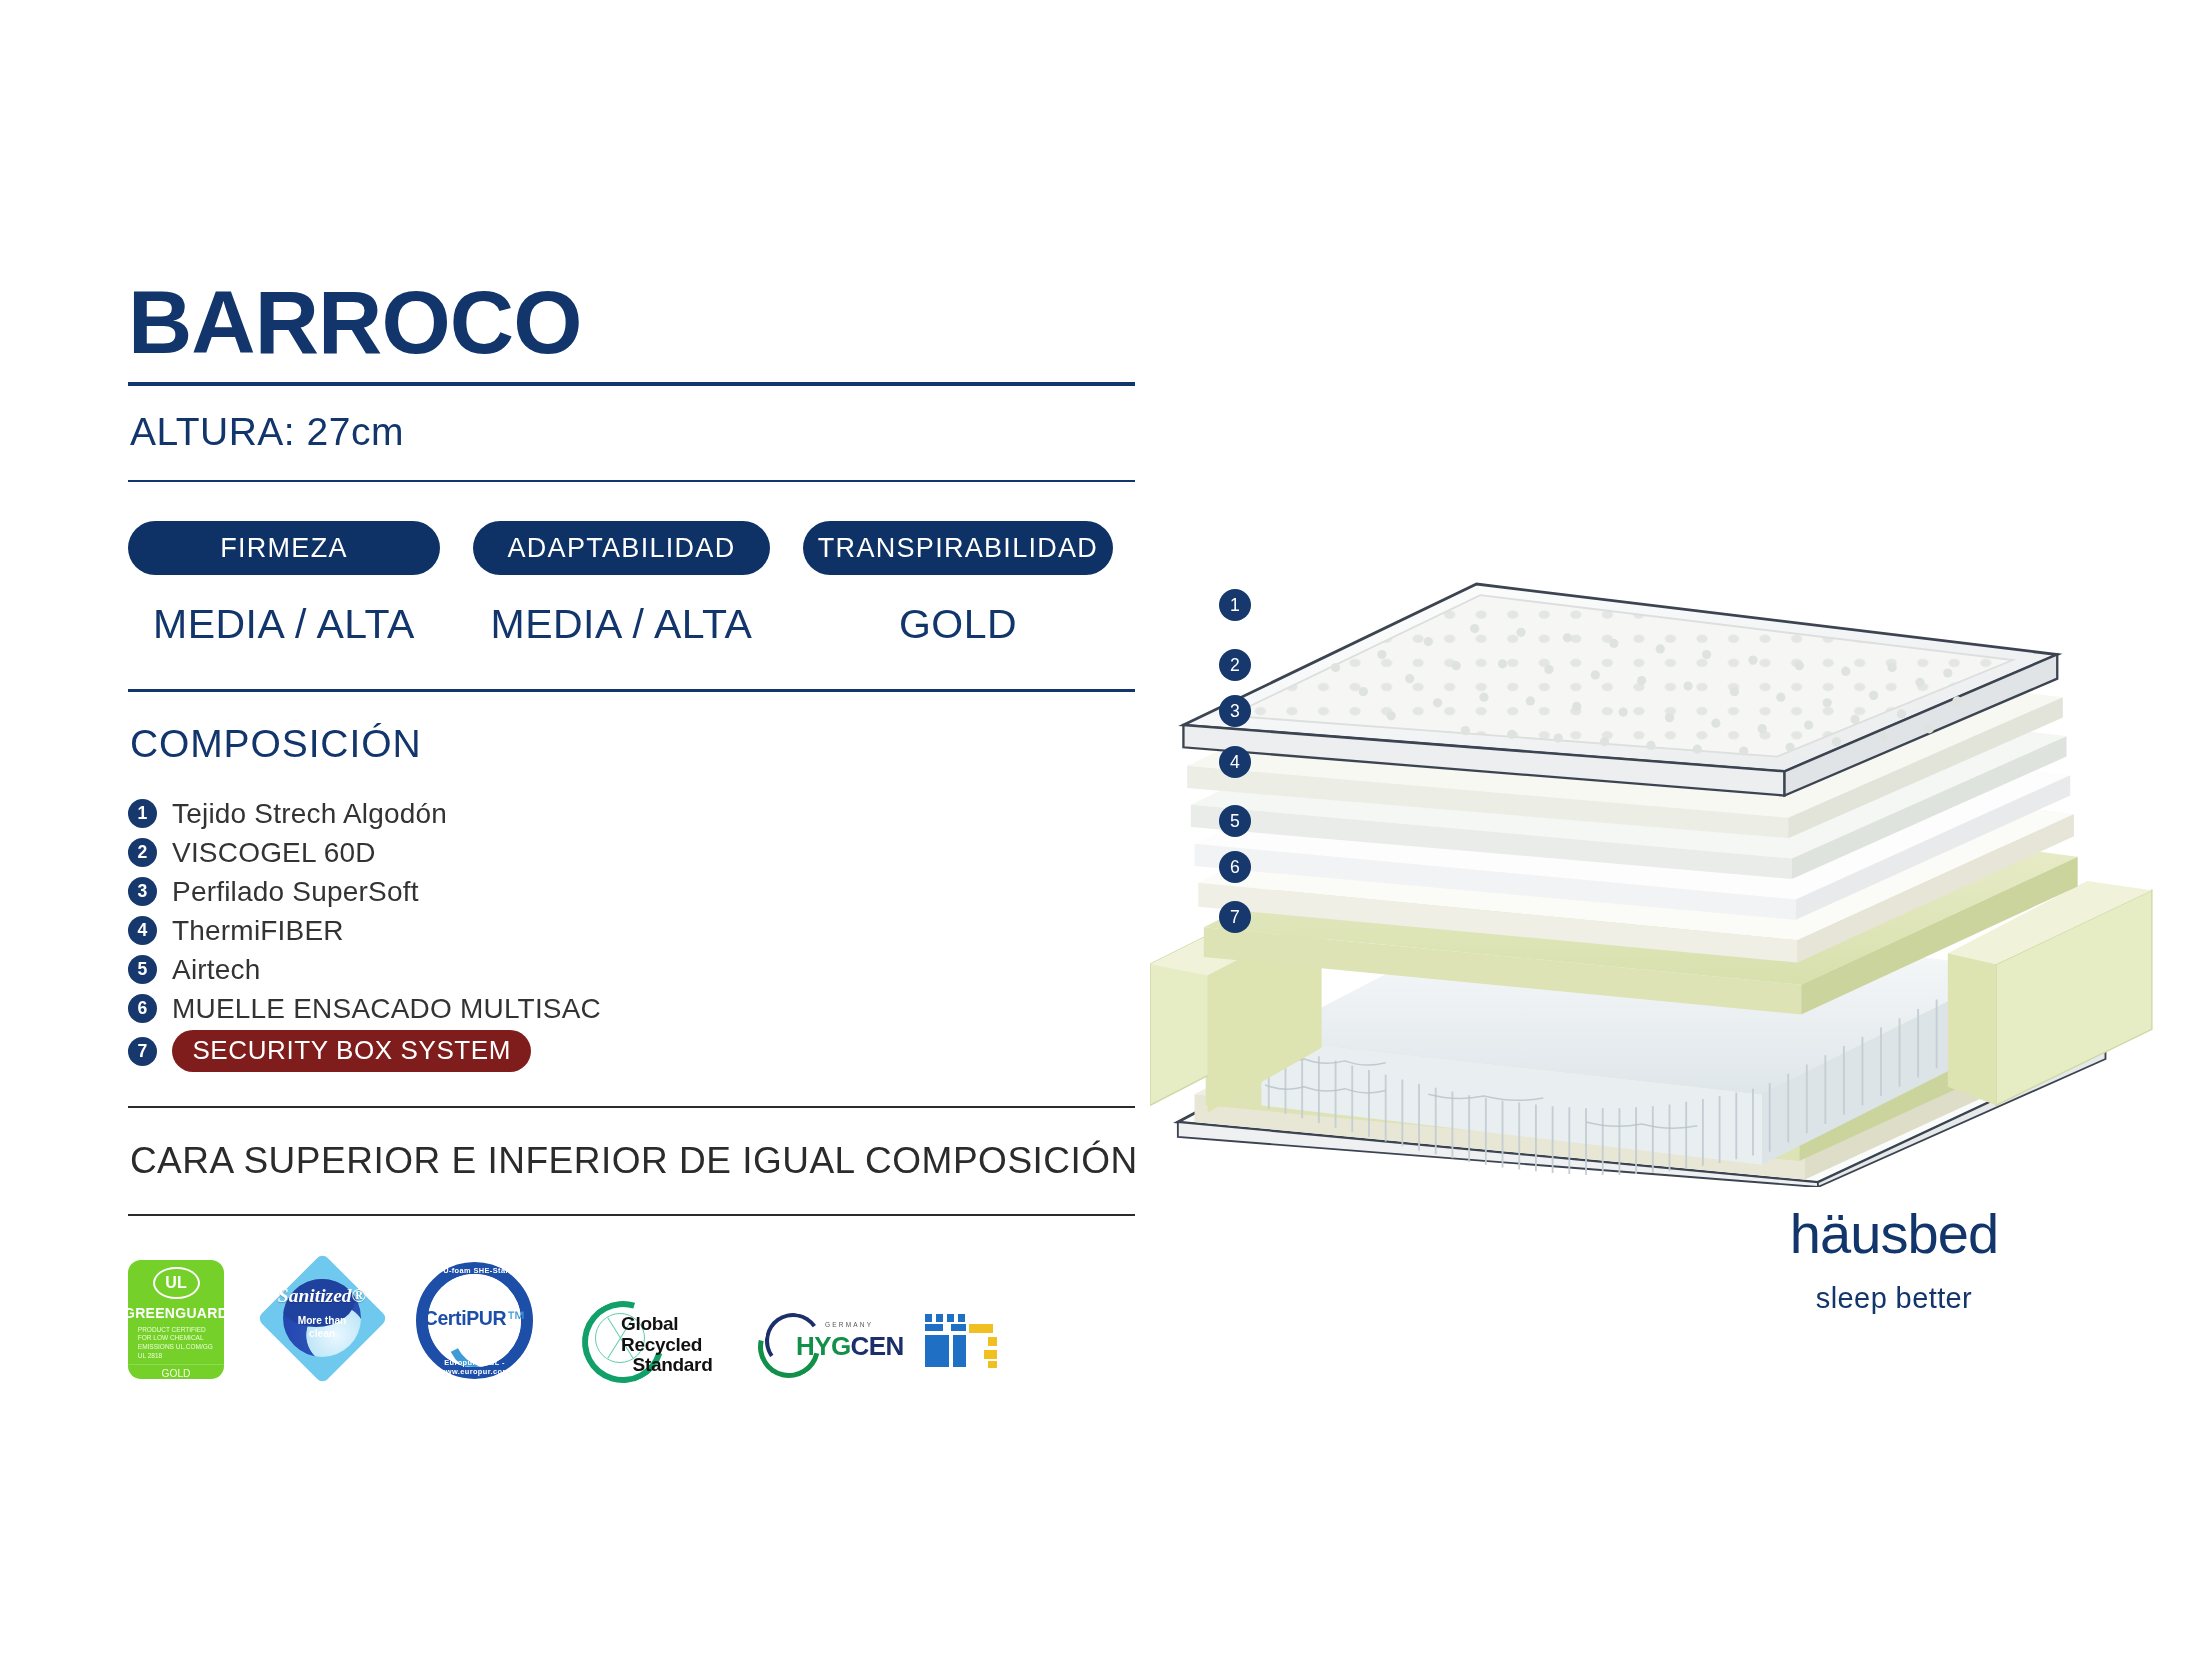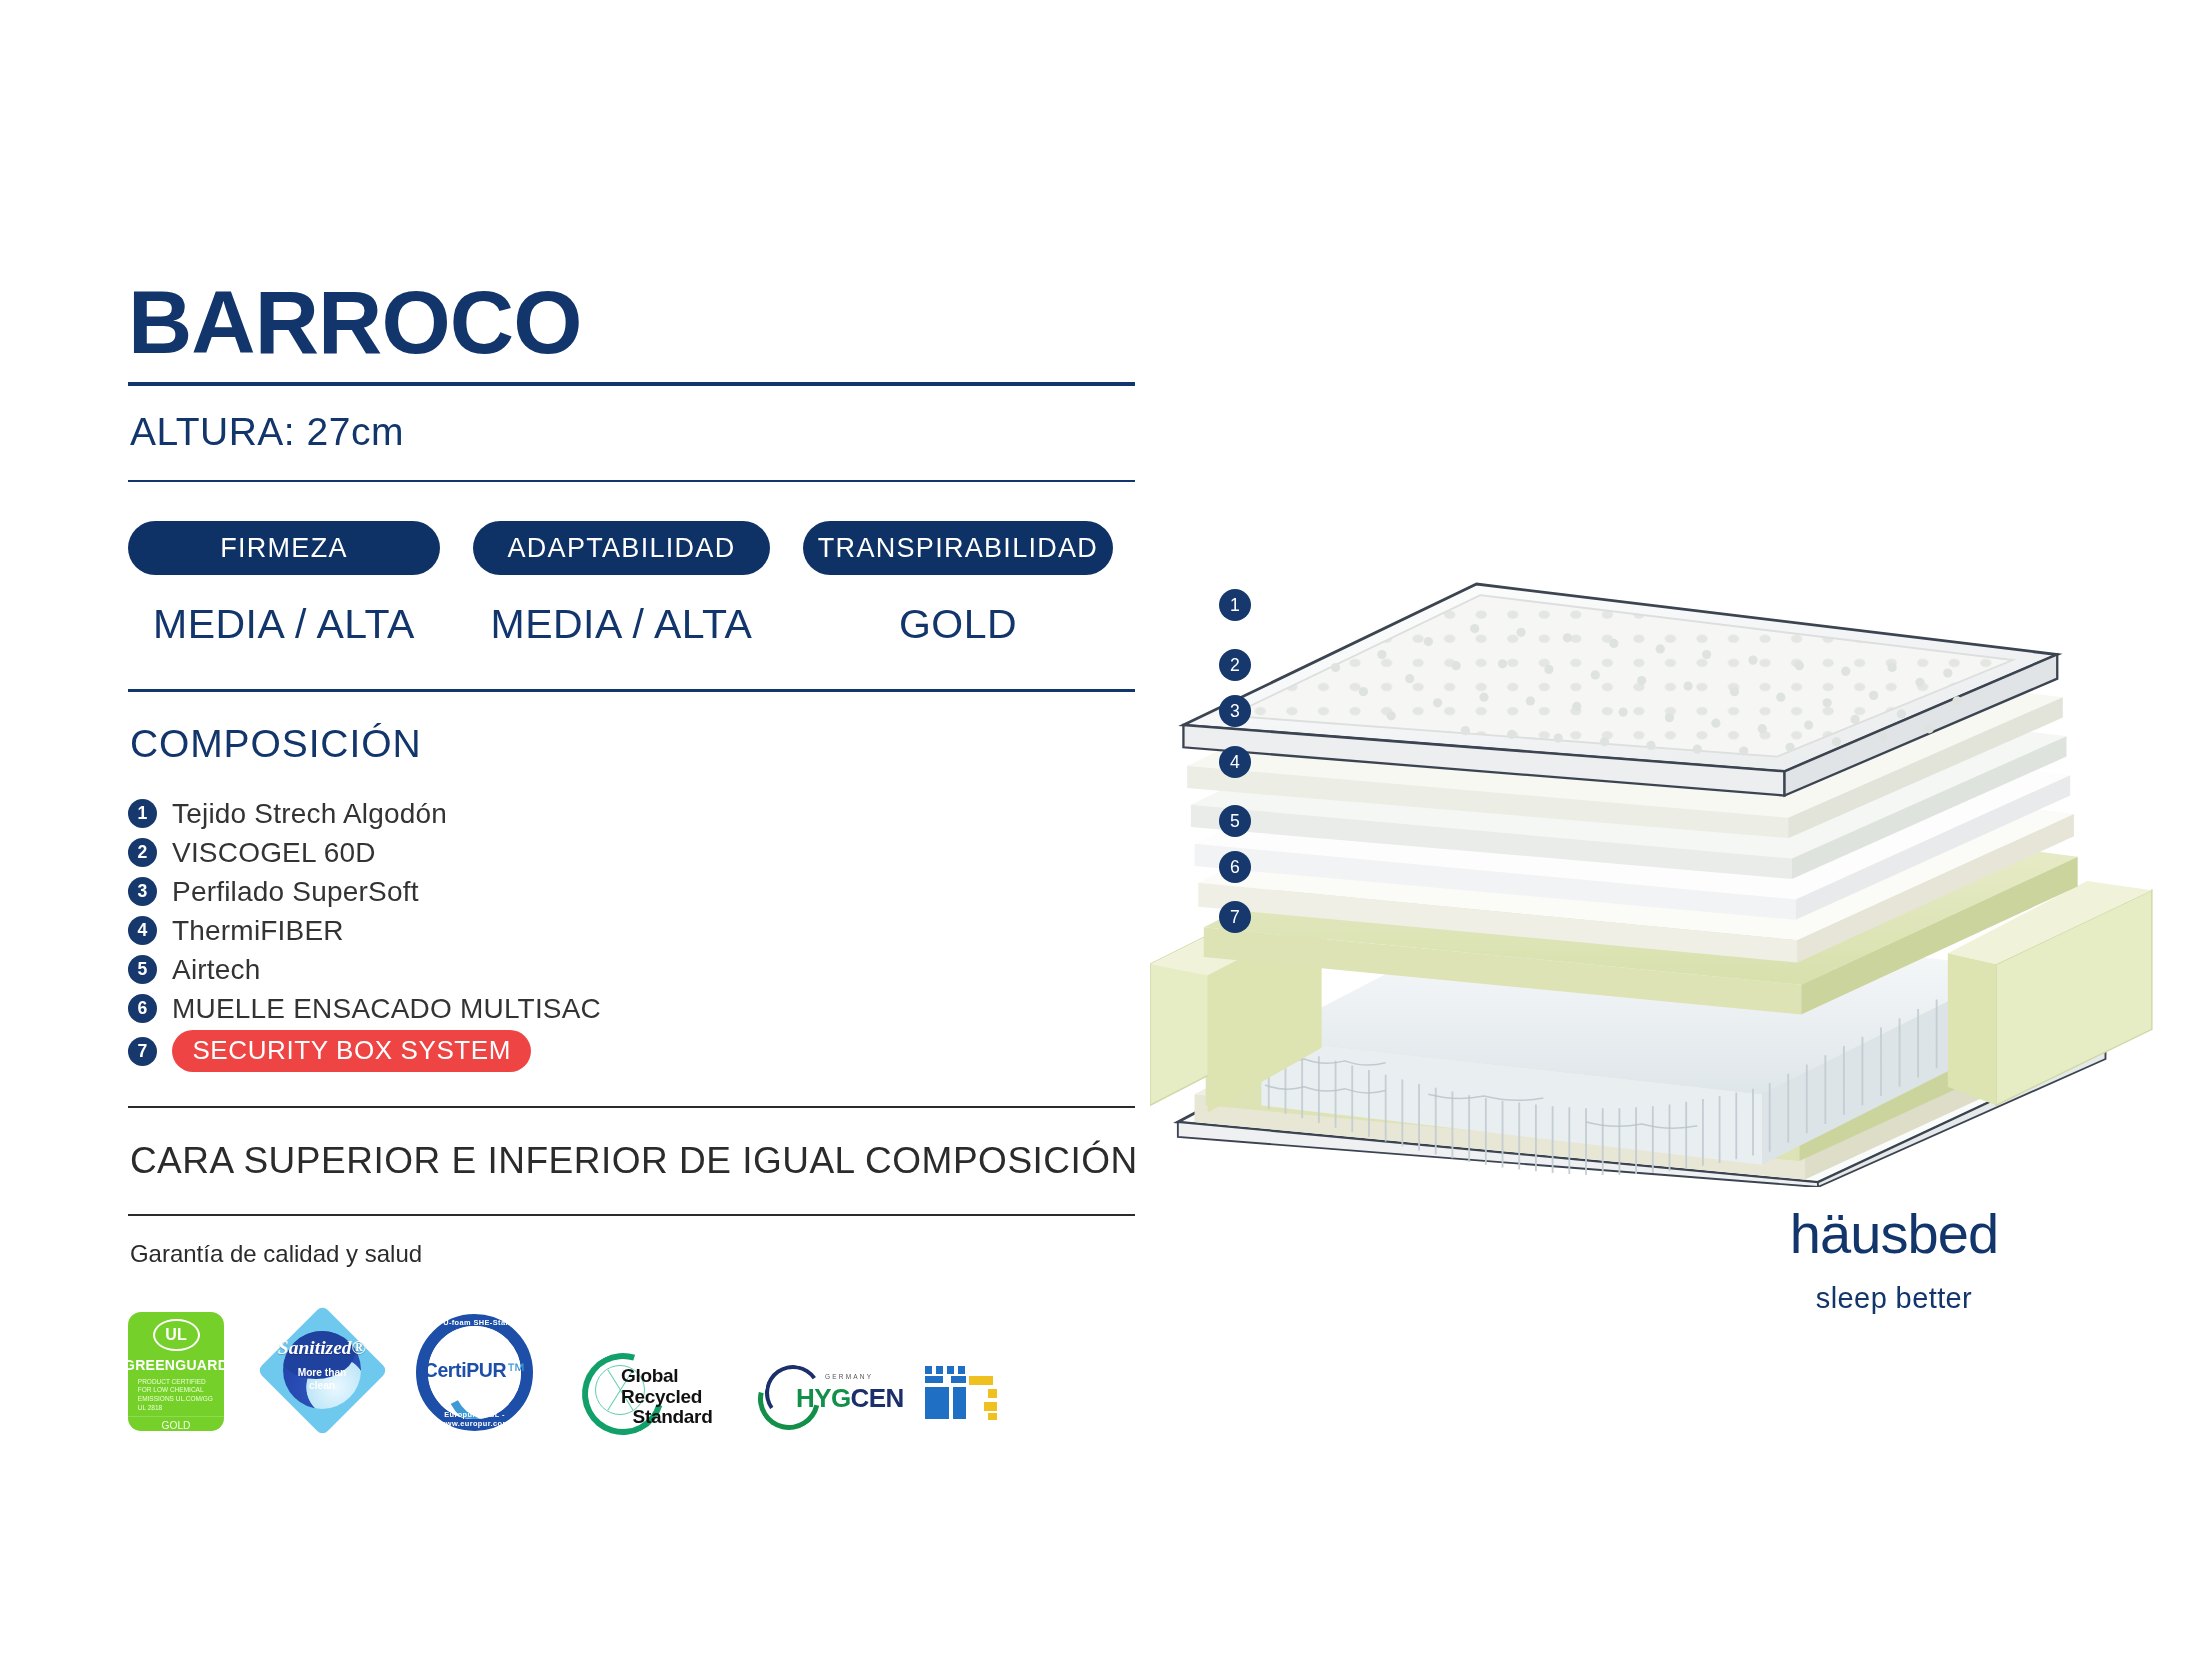--- a/index.html
+++ b/index.html
@@ -54,21 +54,21 @@
   .num{
     width:29px;height:29px;border-radius:50%;
     background:#16386d;color:#fff;font-size:17.6px;font-weight:700;
     display:flex;align-items:center;justify-content:center;
     flex:0 0 29px;
   }
   .comp-label{
     font-size:28px;color:#333;margin-left:15px;letter-spacing:0.2px;
   }
   .comp-label.pill{
-    background:#ef4444;color:#fff;border-radius:24px;
+    background:#7f1d1d;color:#fff;border-radius:24px;
     padding:4.6px 20.4px 6.5px;font-size:26px;letter-spacing:0.6px;
   }
 
   .caras{
     font-size:37px;color:#2b2b2b;letter-spacing:0.5px;
     margin:32px 0 32px 1.9px;
   }
   .garantia{
     font-size:24px;color:#2b2b2b;margin:24px 0 0 1.9px;
   }
@@ -289,21 +289,20 @@
       <div class="comp-row" style="height:46px;">
         <div class="num">7</div>
         <div class="comp-label pill">SECURITY BOX SYSTEM</div>
       </div>
     </div>
 
     <div class="rule-grey" style="margin-top:32px;"></div>
     <div class="caras">CARA SUPERIOR E INFERIOR DE IGUAL COMPOSICIÓN</div>
     <div class="rule-grey"></div>
 
-    <div class="garantia">Garantía de calidad y salud</div>
 
     <div class="certs">
 
       <div class="cert">
         <div class="gg">
           <div class="gg-ul">UL</div>
           <div class="gg-name">GREENGUARD</div>
           <div class="gg-sub">PRODUCT CERTIFIED FOR LOW CHEMICAL EMISSIONS UL.COM/GG UL 2818</div>
           <div class="gg-gold">GOLD</div>
         </div>

